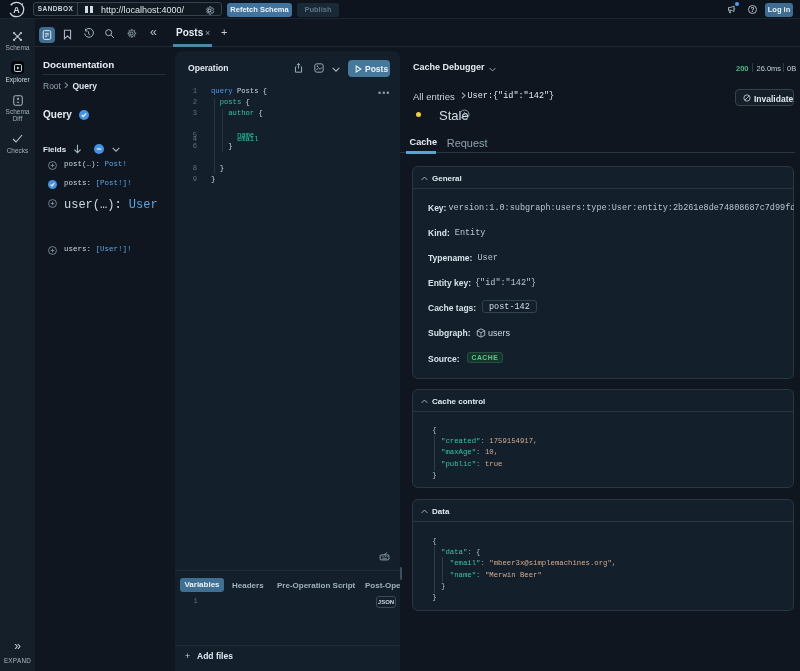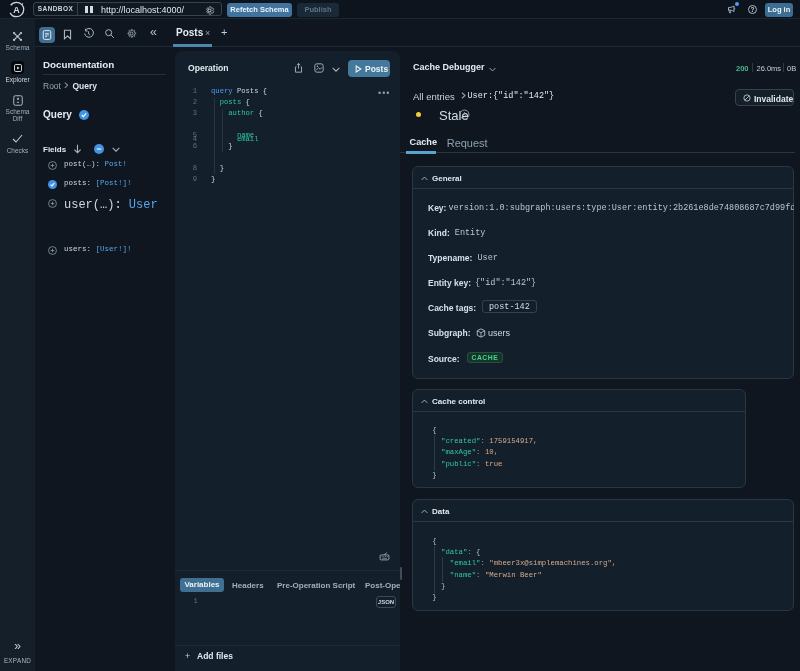--- a/index.html
+++ b/index.html
@@ -297,21 +297,21 @@
         <svg class="abs" style="left:62.5px;top:139px;" width="10" height="10" viewBox="0 0 18 18">
           <path d="M9 1.5 L15.8 5 V13 L9 16.5 L2.2 13 V5 Z" fill="none" stroke="#c6d1da" stroke-width="1.5"></path>
           <path d="M2.5 5.2 L9 8.5 L15.5 5.2 M9 8.5 V16" fill="none" stroke="#c6d1da" stroke-width="1.3"></path>
         </svg>
         <div class="abs" style="left:75px;top:139.5px;font-size:9px;color:#cdd8e1;">users</div>
         <div class="abs lbl" style="left:15px;top:165px;">Source:</div>
         <div class="abs" style="left:53.5px;top:163px;height:11.5px;line-height:10.5px;background:#15352a;border:1px solid #24513d;border-radius:3px;padding:0 4px;font-size:6.8px;font-weight:bold;letter-spacing:.5px;color:#4ad28e;">CACHE</div>
       </div>
     </div>
 
-    <div class="abs" style="left:12px;top:341.5px;width:334px;height:99px;background:#13202b;border:1px solid #273743;border-radius:6px;">
+    <div class="abs" style="left:12px;top:341.5px;width:382px;height:99px;background:#13202b;border:1px solid #273743;border-radius:6px;">
       <div style="height:22px;border-bottom:1px solid #273743;position:relative;">
         <svg class="abs" style="left:8px;top:9px;" width="7" height="5" viewBox="0 0 12 7">
             <path d="M1 6 L6 1 L11 6" fill="none" stroke="#a6b7c4" stroke-width="1.6"></path>
           </svg>
         <div class="abs" style="left:19px;top:7px;color:#dfe8ef;font-size:8px;font-weight:bold;">Cache control</div>
       </div>
       <div id="ccjson" style="position:relative;font-size:7.3px;line-height:11.3px;">
         <div class="abs mono" style="left:19.3px;top:13.2px;white-space:pre;color:#aebfcb;">{</div>
         <div class="abs mono" style="left:19.3px;top:24.5px;white-space:pre;color:#aebfcb;">  <span class="jk">"created"</span><span class="jp">:</span> <span class="jv">1759154917,</span></div>
         <div class="abs mono" style="left:19.3px;top:35.7px;white-space:pre;color:#aebfcb;">  <span class="jk">"maxAge"</span><span class="jp">:</span> <span class="jv">10,</span></div>

